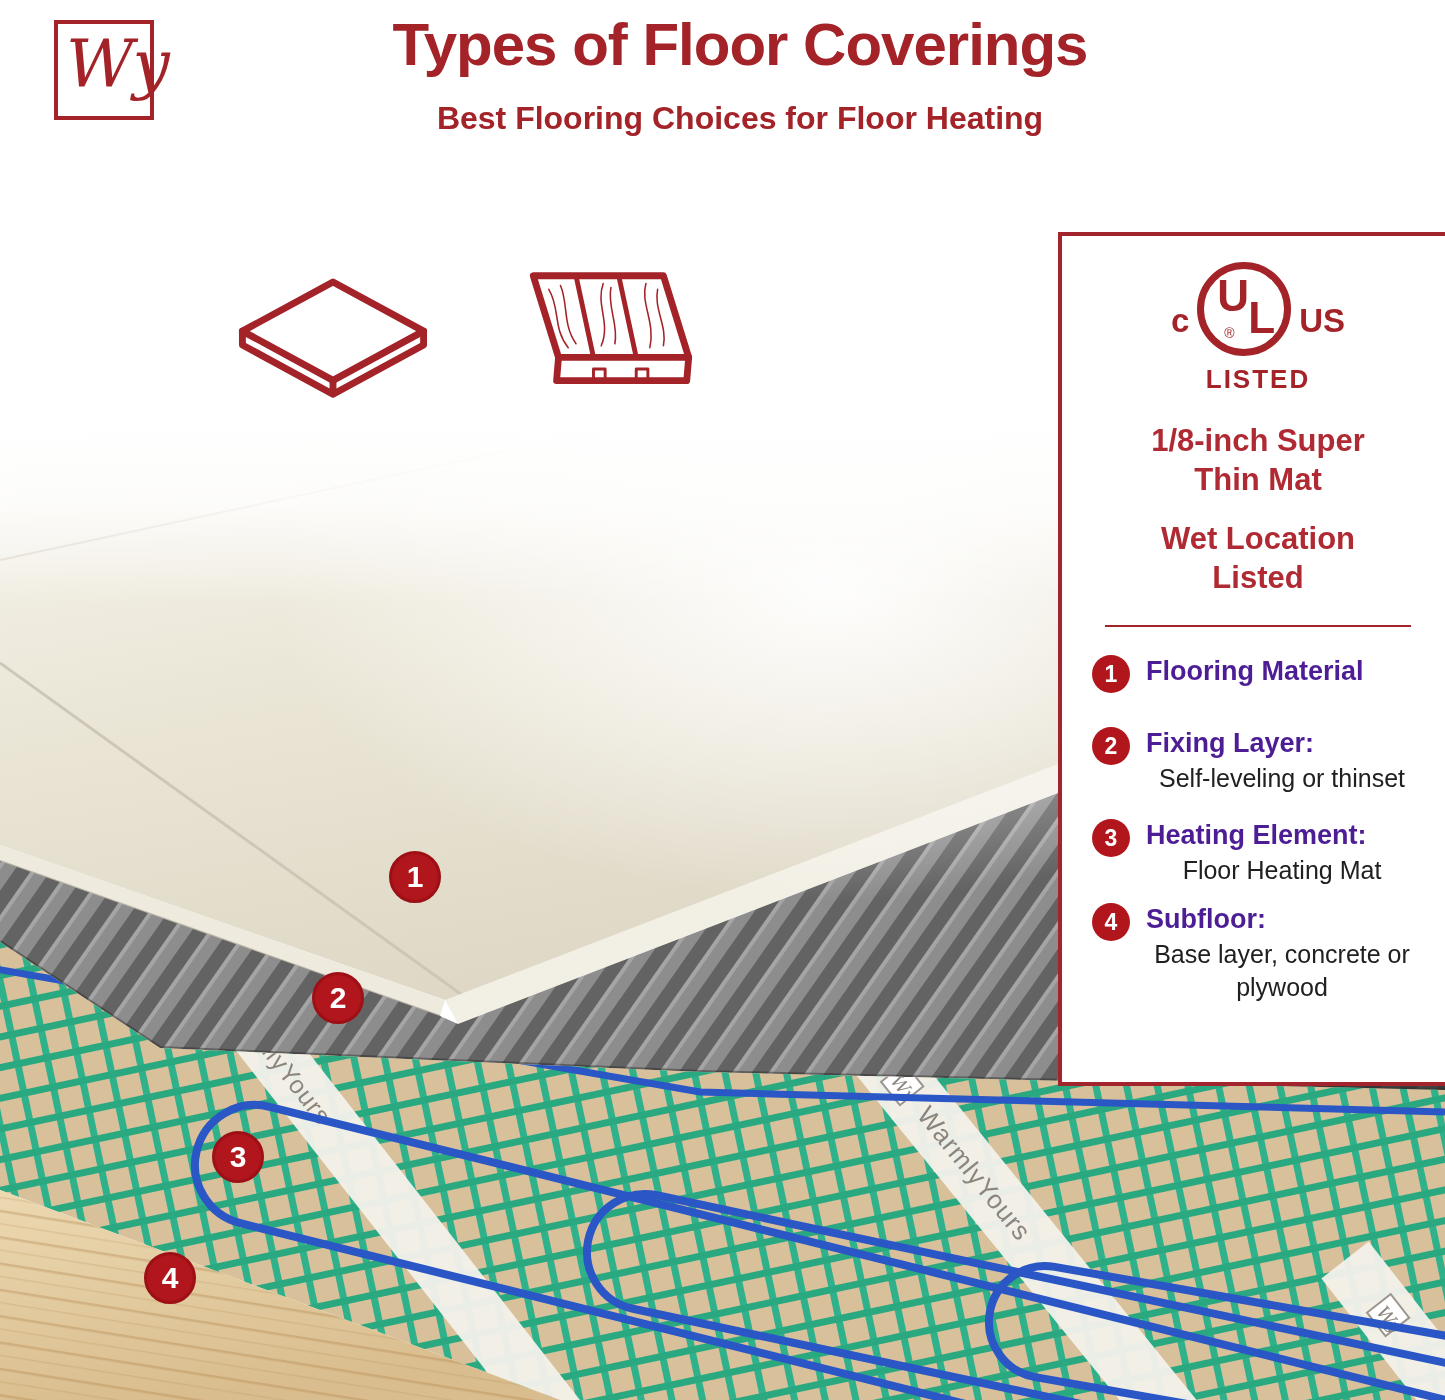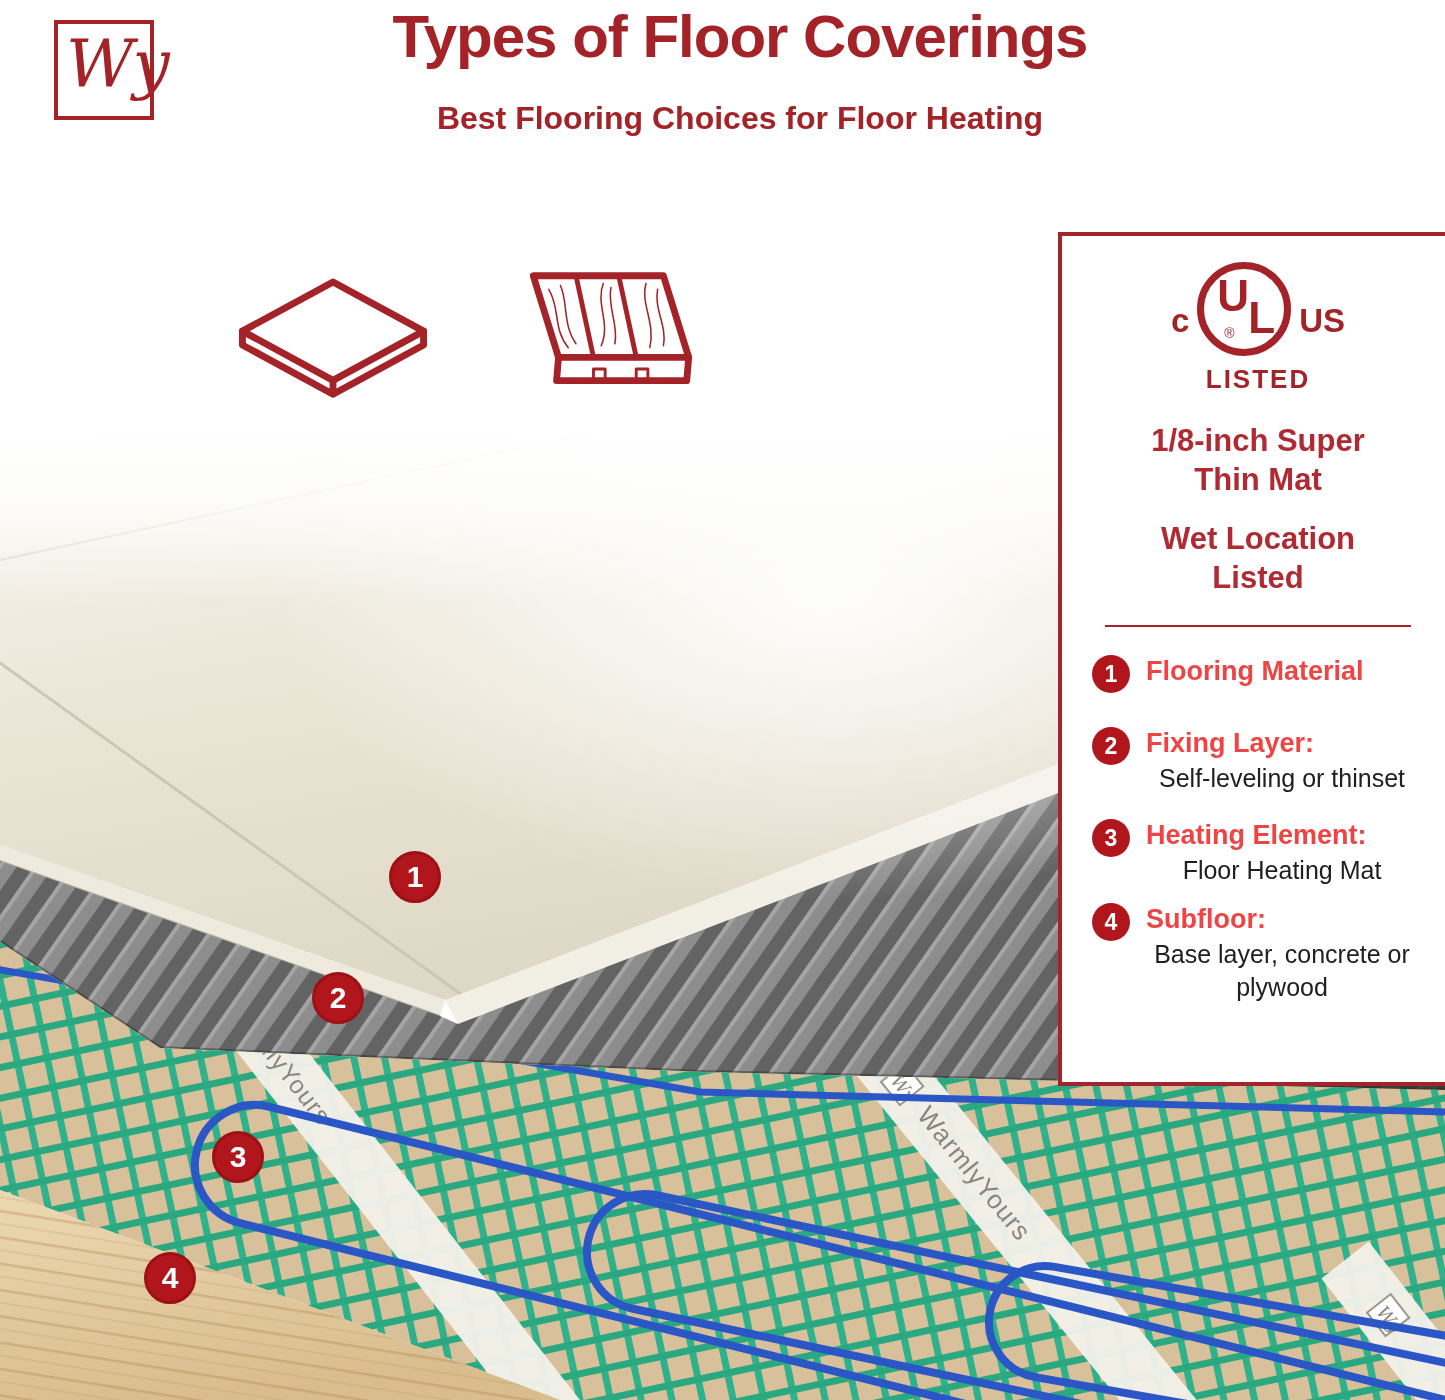--- a/index.html
+++ b/index.html
@@ -2,21 +2,21 @@
 <html><head>
 <meta charset="utf-8">
 <style>
   html,body{margin:0;padding:0;background:#ffffff;}
   #page{position:relative;width:1445px;height:1400px;overflow:hidden;background:#ffffff;
         font-family:"Liberation Sans",sans-serif;}
   
   .brand-box{position:absolute;left:54px;top:20px;width:92px;height:92px;border:4px solid #a32328;}
   .brand-box .script{position:absolute;left:8px;top:-6px;font-family:"DejaVu Serif",serif;
         font-style:italic;font-size:66px;color:#a32328;line-height:1.4;}
-  .title{position:absolute;left:180px;top:2px;width:1120px;text-align:center;color:#a32328;
+  .title{position:absolute;left:180px;top:10px;width:1120px;text-align:center;color:#a32328;
         font-size:60px;font-weight:bold;letter-spacing:-1px;}
   .subtitle{position:absolute;left:180px;top:100px;width:1120px;text-align:center;color:#a32328;
         font-size:32px;font-weight:bold;}
   
   .cov-item{position:absolute;text-align:center;}
   .cov-label{color:#a32328;font-size:32px;font-weight:bold;margin-top:6px;}
   .icon-svg{stroke:#a32328;fill:none;stroke-linecap:round;stroke-linejoin:round;}
   
   #photo{position:absolute;left:0;top:420px;width:1445px;height:980px;}
   .marker{position:absolute;width:52px;height:52px;border-radius:50%;background:#b2161d;
@@ -32,21 +32,21 @@
   .ul-circle .l{position:absolute;left:44px;top:24px;color:#a32328;font-size:44px;font-weight:bold;}
   .ul-circle .r{position:absolute;left:20px;top:56px;color:#a32328;font-size:14px;}
   .ul-listed{text-align:center;color:#a32328;font-size:26px;font-weight:bold;letter-spacing:2px;margin-top:8px;}
   .headline{ text-align:center;color:#b02a33;font-size:31px;font-weight:bold;line-height:39px;margin-top:26px;}
   .divider{width:306px;height:2px;background:#a32328;margin:28px auto 0 auto;}
   .legend{margin:28px 0 0 30px;}
   .legend-item{display:flex;margin-bottom:30px;}
   .legend-badge{flex:0 0 38px;width:38px;height:38px;border-radius:50%;background:#b2161d;color:#fff;
         font-size:23px;font-weight:bold;display:flex;align-items:center;justify-content:center;margin-right:16px;}
   .legend-text{width:272px;}
-  .legend-title{color:#ef4444;font-size:27px;font-weight:bold;line-height:33px;}
+  .legend-title{color:#4c1d95;font-size:27px;font-weight:bold;line-height:33px;}
   .legend-desc{color:#202022;font-size:25px;line-height:33px;margin-top:2px;text-align:center;}
   .legend-desc:empty{display:none;}
 </style>
 </head>
 <body>
 
 <div id="page">
 
   <div class="brand-box">
     <span class="script">Wy</span>

